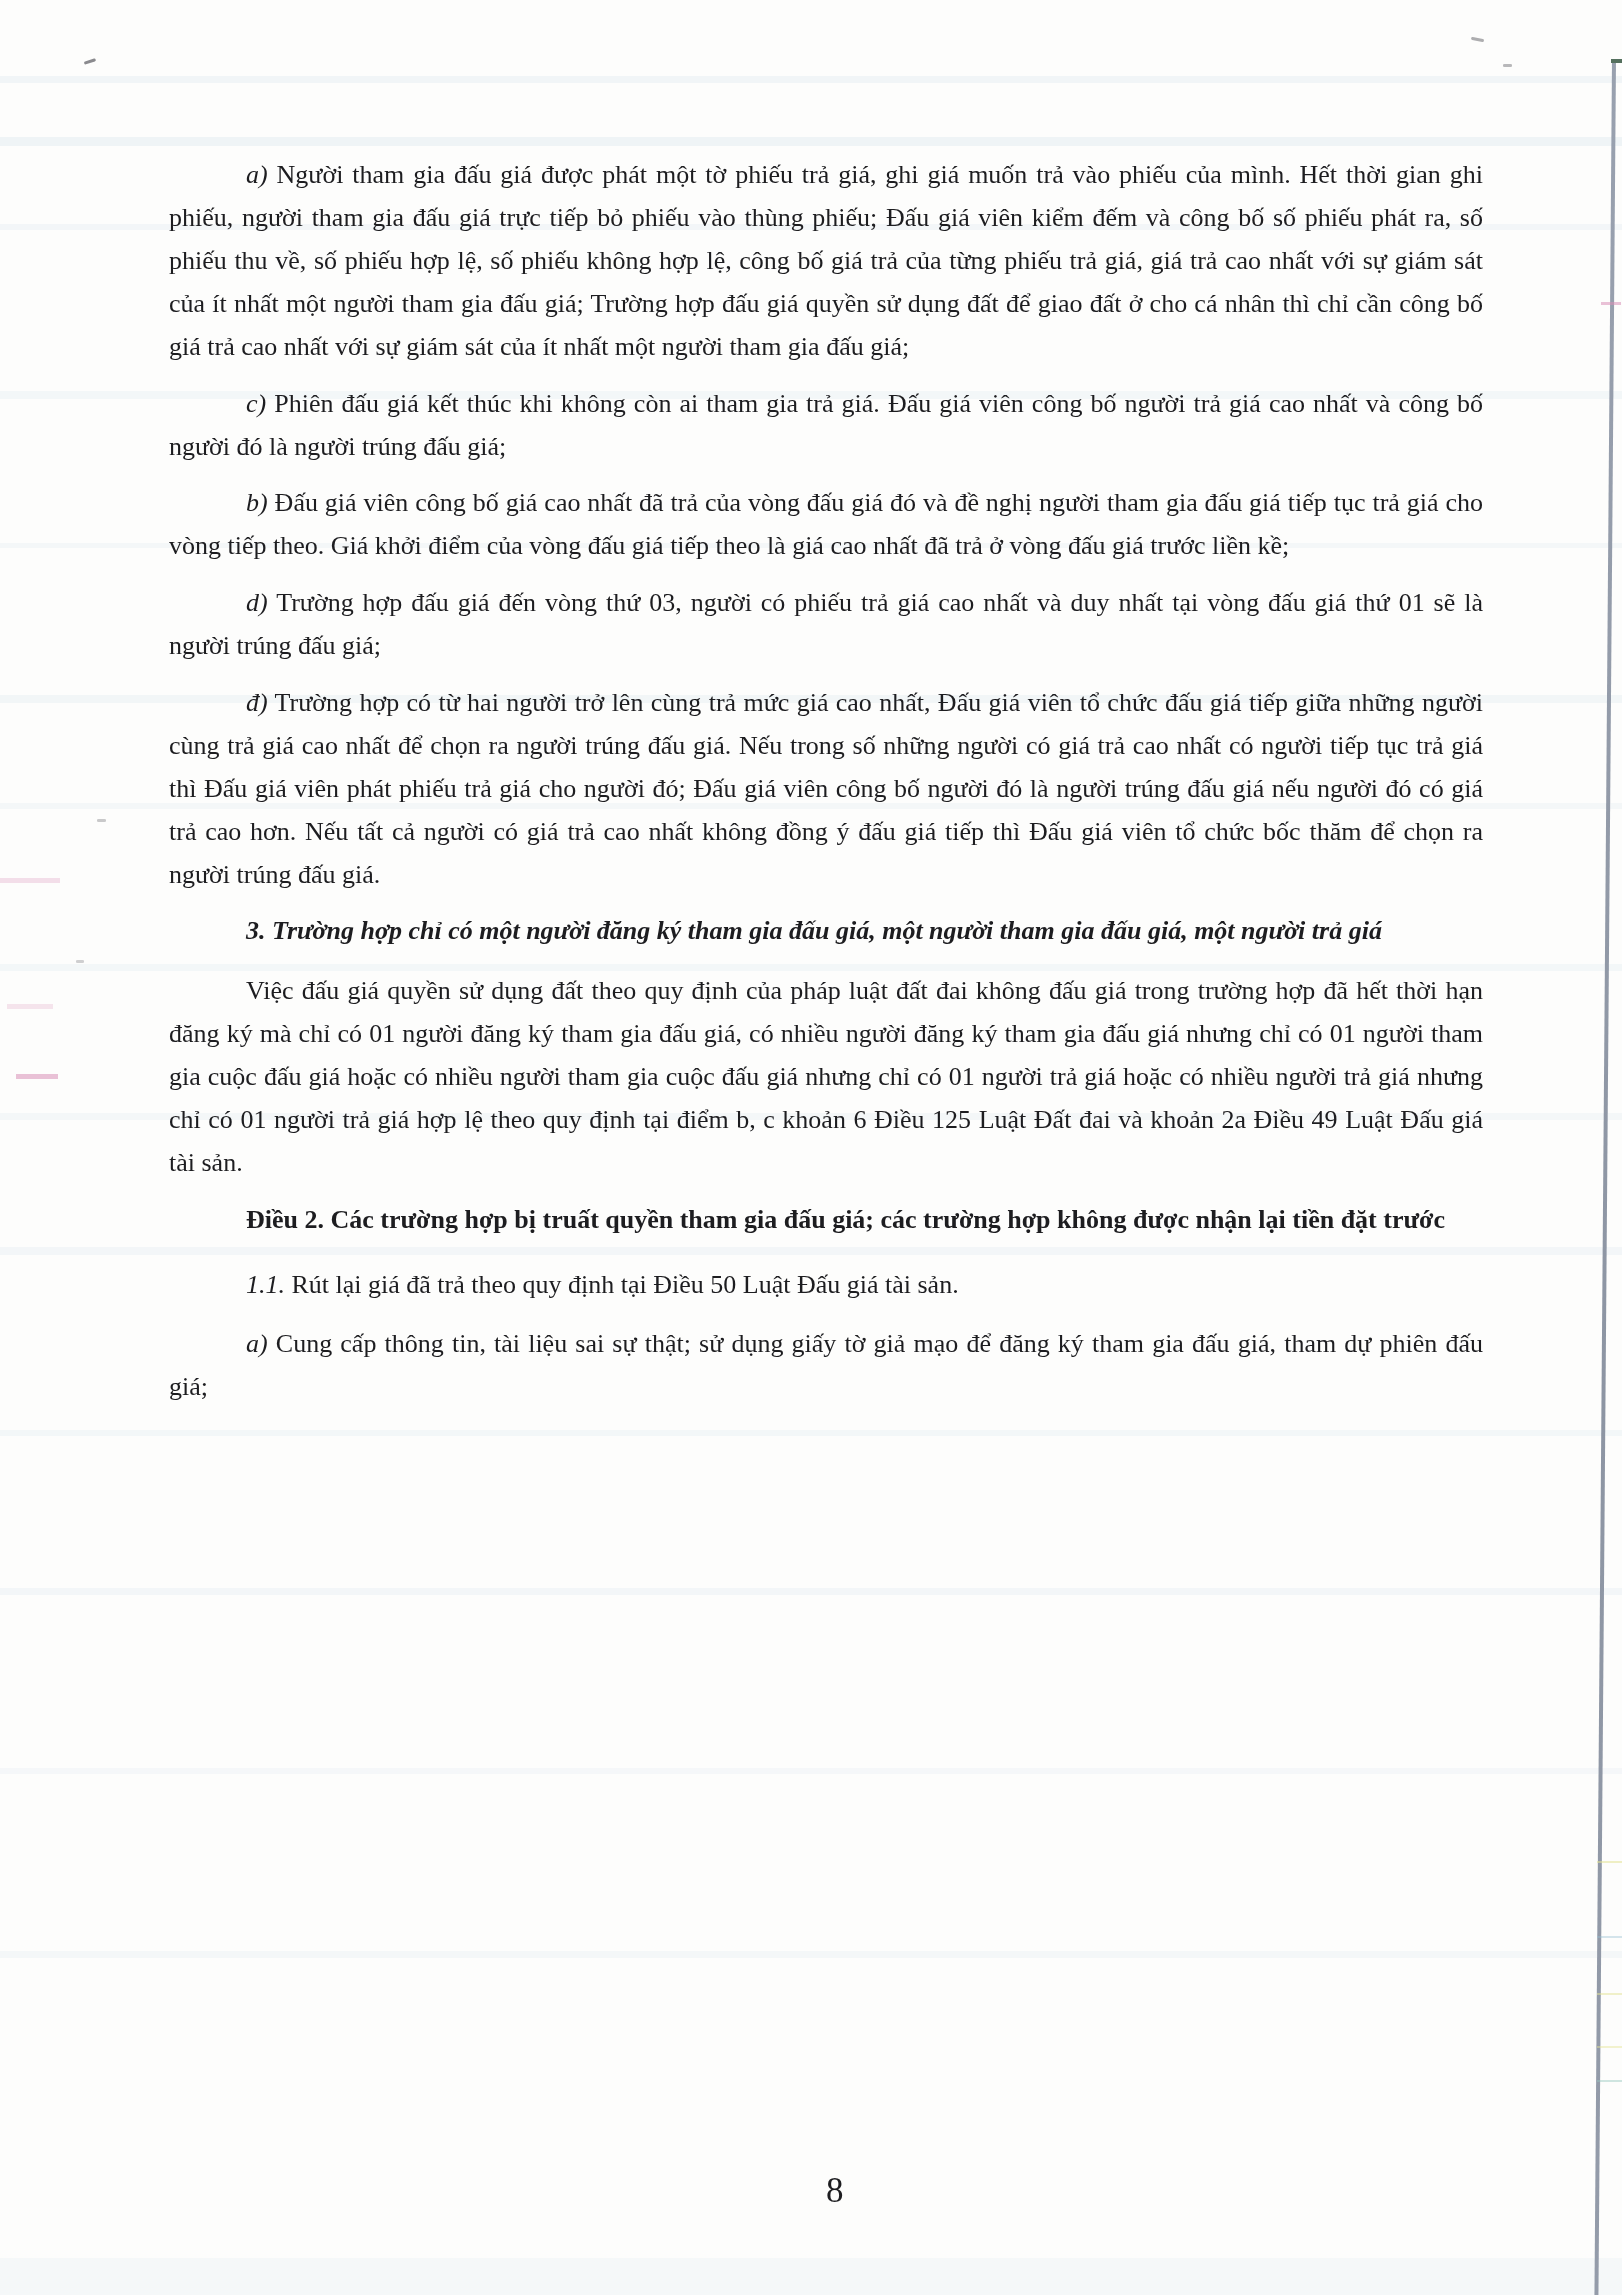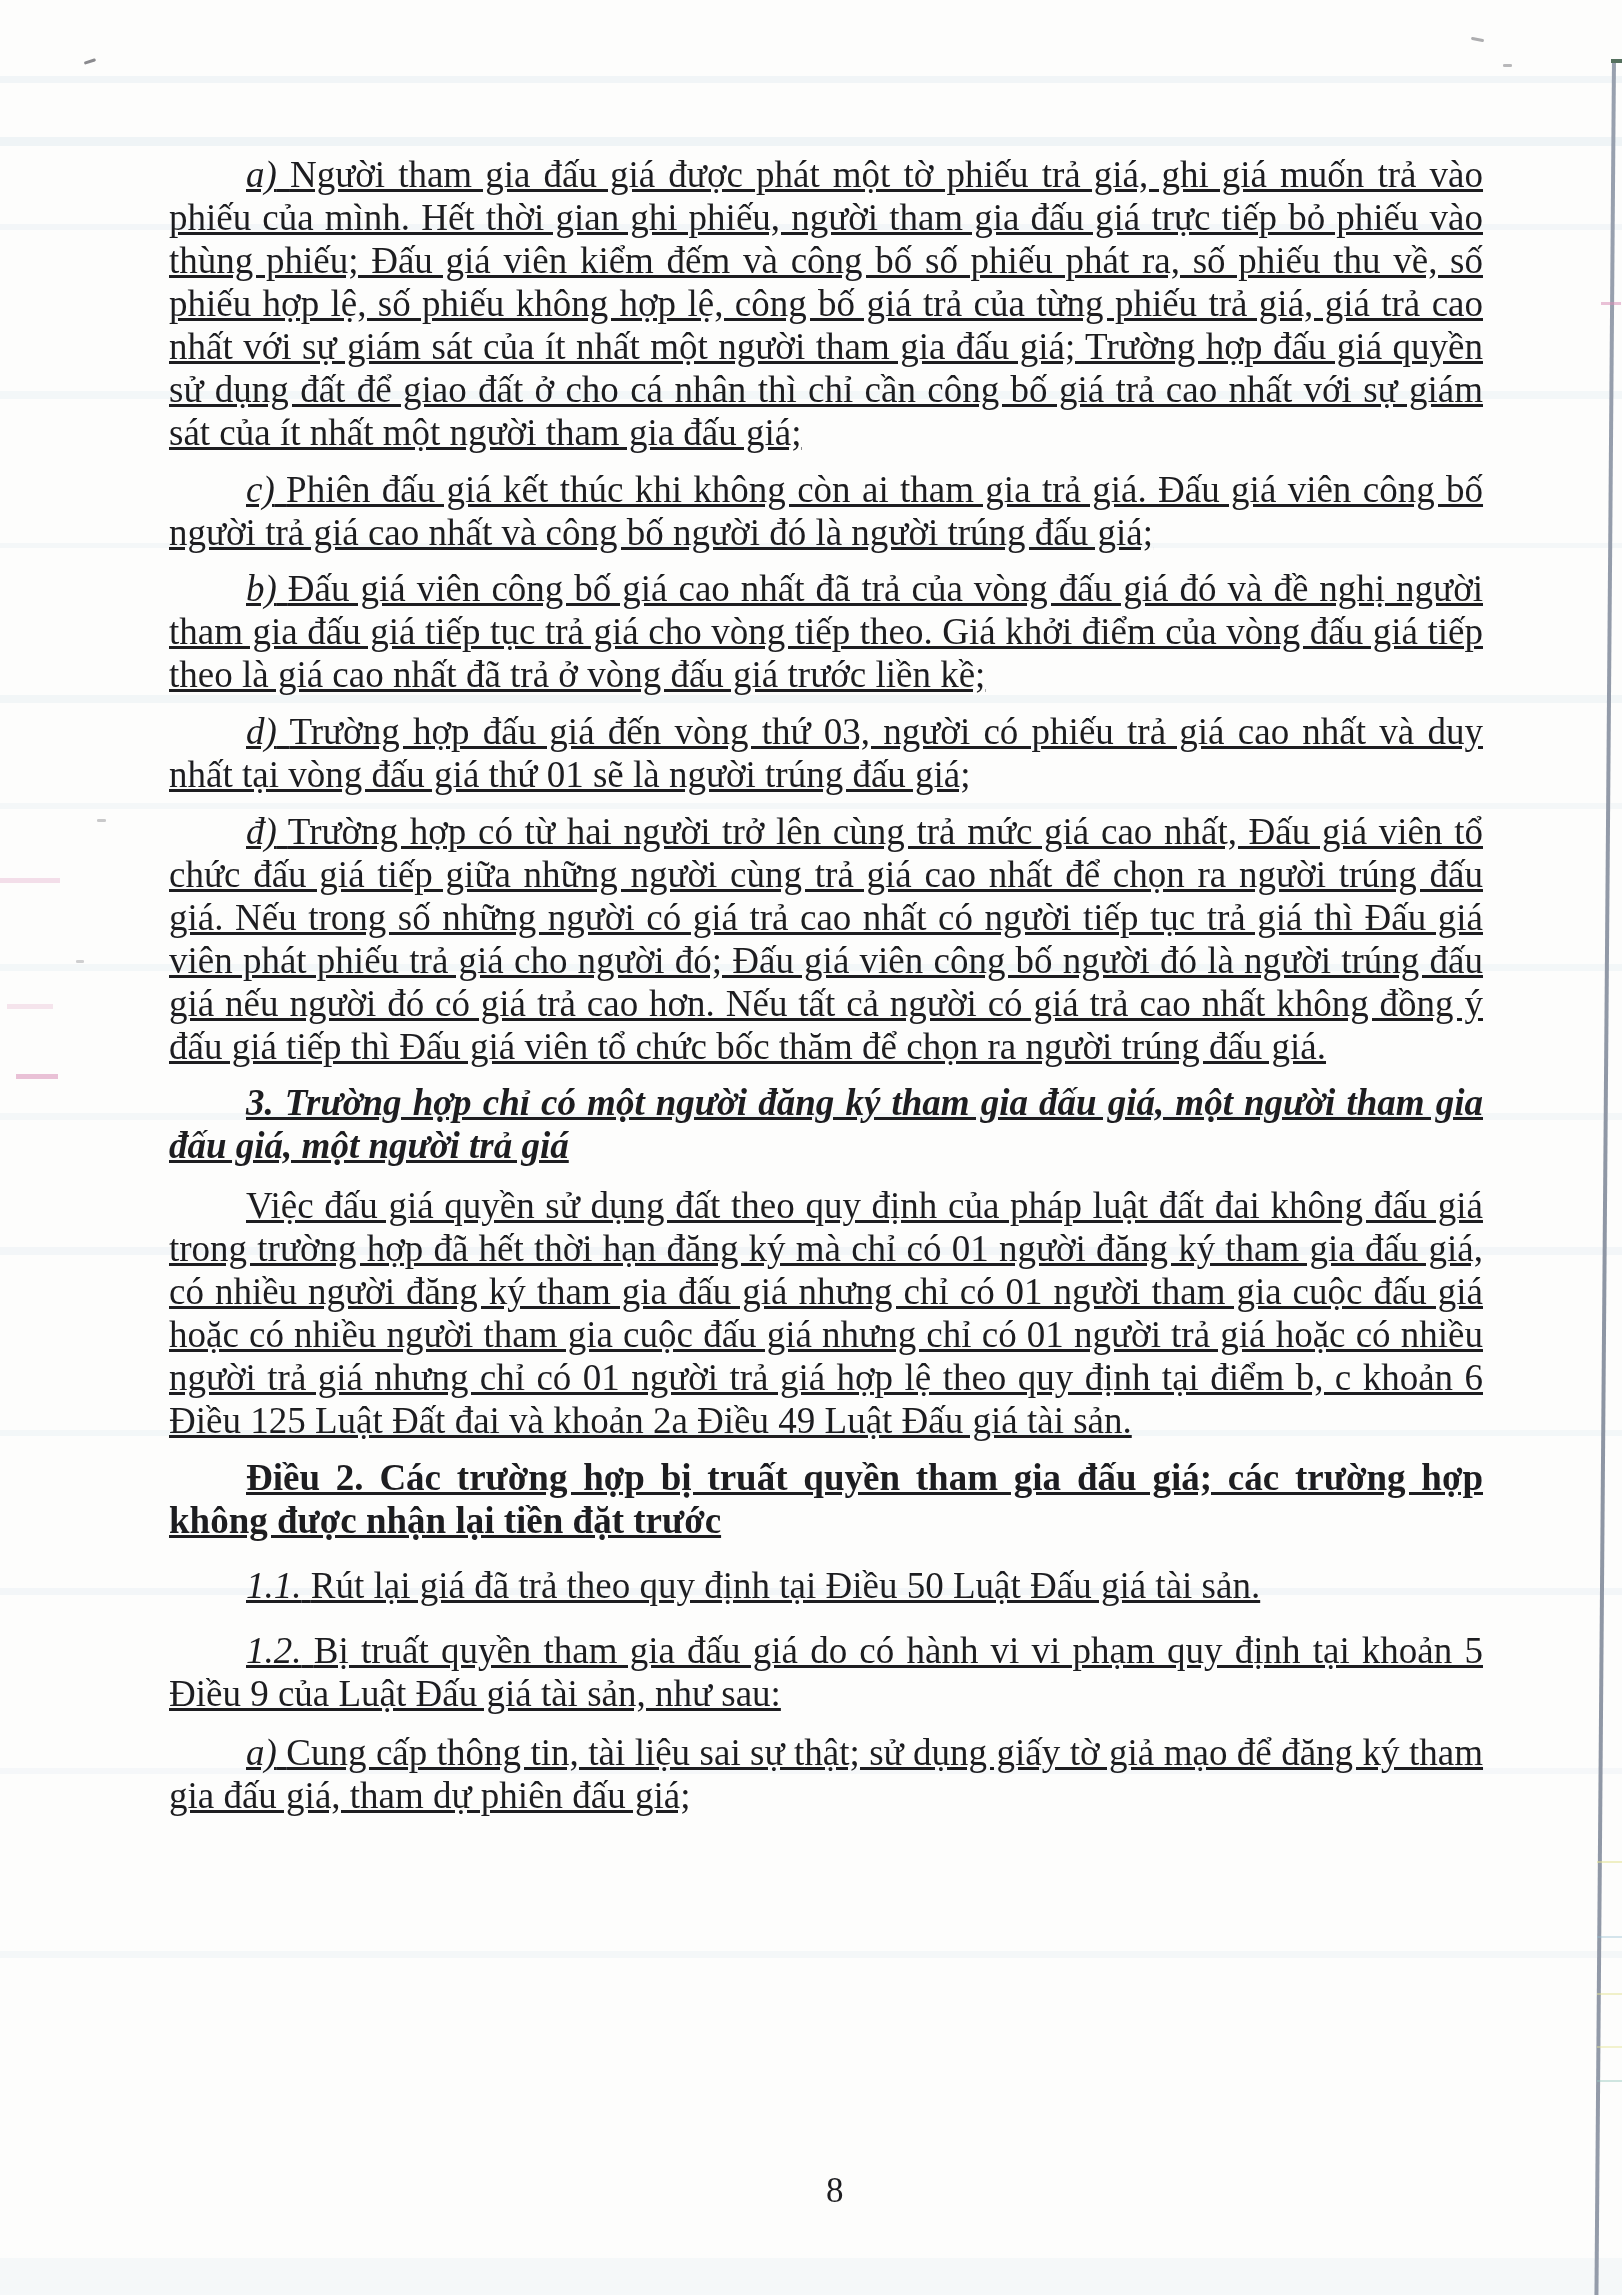--- a/index.html
+++ b/index.html
@@ -6,21 +6,21 @@
   #page{
     position:relative;
     width:1622px;height:2295px;
     background:#fdfdfc;
     overflow:hidden;
     font-family:"Liberation Serif","DejaVu Serif",serif;
     color:#1d1d20;
   }
   .doc-text{
     position:absolute;left:169px;top:153px;width:1314px;
-    font-size:37px;line-height:43px;text-align:justify;text-decoration:underline;
+    font-size:26px;line-height:43px;text-align:justify;
   }
   .para{margin:0 0 13.7px 0;text-indent:77px;}
   .h-b{font-weight:bold;margin:7.9px 0 15.7px 0;}
   .h-bi{font-weight:bold;font-style:italic;margin:9.2px 0 17px 0;}
   .marker{font-style:italic;}
   .item{margin-top:22px;margin-bottom:15.7px;}
   .page-num{
     position:absolute;left:826px;top:2171px;
     font-size:35px;color:#1d1d20;
   }
@@ -97,22 +97,20 @@
 
     <p class="para">Việc đấu giá quyền sử dụng đất theo quy định của pháp luật đất đai không đấu giá trong trường hợp đã hết thời hạn đăng ký mà chỉ có 01 người đăng ký tham gia đấu giá, có nhiều người đăng ký tham gia đấu giá nhưng chỉ có 01 người tham gia cuộc đấu giá hoặc có nhiều người tham gia cuộc đấu giá nhưng chỉ có 01 người trả giá hoặc có nhiều người trả giá nhưng chỉ có 01 người trả giá hợp lệ theo quy định tại điểm b, c khoản 6 Điều 125 Luật Đất đai và khoản 2a Điều 49 Luật Đấu giá tài sản.</p>
 
     <p class="para h-b">Điều 2. Các trường hợp bị truất quyền tham gia đấu giá; các trường hợp không được nhận lại tiền đặt trước</p>
 
 
 
     <p class="para item"><span class="marker">1.1.</span>
        <span>Rút lại giá đã trả theo quy định tại Điều 50 Luật Đấu giá tài sản.</span></p>
 
-    <p class="para item"><span class="marker">1.2.</span>
-       <span>Bị truất quyền tham gia đấu giá do có hành vi vi phạm quy định tại khoản 5 Điều 9 của Luật Đấu giá tài sản, như sau:</span></p>
 
     <p class="para"><span class="marker">a)</span>
        <span>Cung cấp thông tin, tài liệu sai sự thật; sử dụng giấy tờ giả mạo để đăng ký tham gia đấu giá, tham dự phiên đấu giá;</span></p>
 
   </div>
 
   <div class="page-num">8</div>
 
 </div>
 

